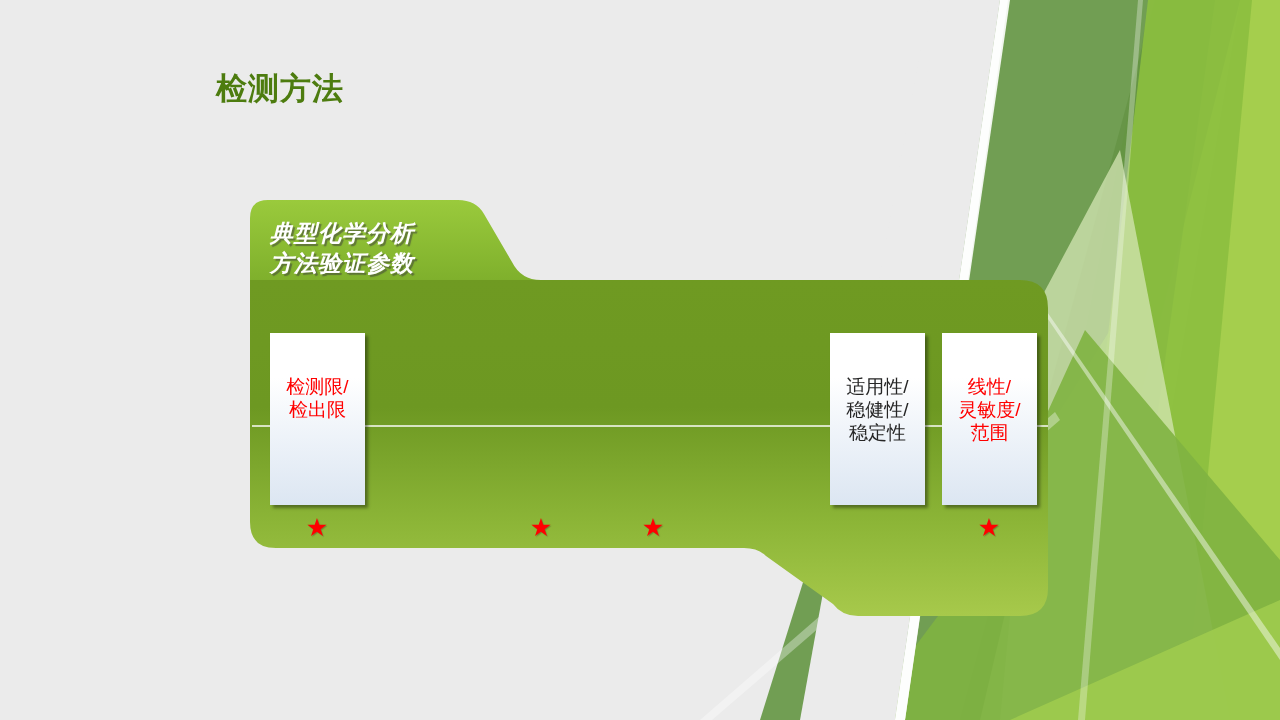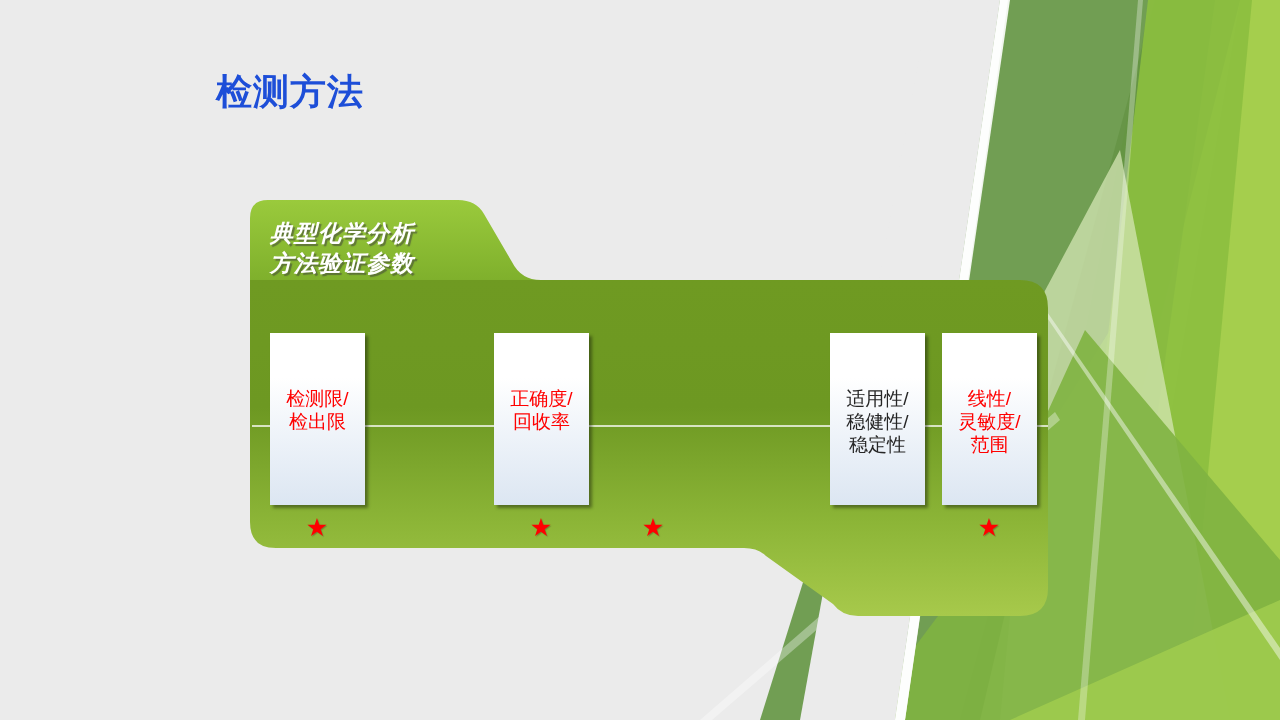--- a/index.html
+++ b/index.html
@@ -28,24 +28,24 @@
     left: 0; top: 0;
     width: 1280px;
     height: 720px;
     pointer-events: none;
   }
   
   #slide-title {
     position: absolute;
     left: 216px;
     top: 72px;
-    font-size: 36px;
+    font-size: 31px;
     font-weight: bold;
     letter-spacing: 1px;
-    color: #1d4ed8;
+    color: #4d7c0f;
     white-space: nowrap;
     line-height: 1.1;
   }
   
   #diagram {
     position: absolute;
     left: 250px;
     top: 200px;
     width: 800px;
     height: 420px;
@@ -94,21 +94,21 @@
     width: 95px;
     height: 172px;
     background: linear-gradient(to bottom, #ffffff 0%, #ffffff 26%, #eef3f9 60%, #dce6f2 100%);
     box-shadow: 3px 3px 3px rgba(0,0,0,0.38);
     box-sizing: border-box;
     display: flex;
     align-items: flex-start;
     justify-content: center;
   }
   .card-label {
-    margin-top: 54px;
+    margin-top: 42px;
     font-size: 19px;
     line-height: 1.22;
     text-align: center;
     white-space: pre-line;
     color: #262626;
   }
   .card-label.red {
     color: #FF0000;
   }
   .star {
@@ -188,24 +188,20 @@
     <div id="header-tab-label">典型化学分析
 方法验证参数</div>
 
     <div id="card-divider"></div>
 
     <div id="cards">
       <div class="card" style="left:0px">
         <div class="card-label red">检测限/
 检出限</div>
       </div>
-      <div class="card" style="left:224px">
-        <div class="card-label red">正确度/
-回收率</div>
-      </div>
       <div class="card" style="left:560px">
         <div class="card-label">适用性/
 稳健性/
 稳定性</div>
       </div>
       <div class="card" style="left:672px">
         <div class="card-label red">线性/
 灵敏度/
 范围</div>
       </div>

